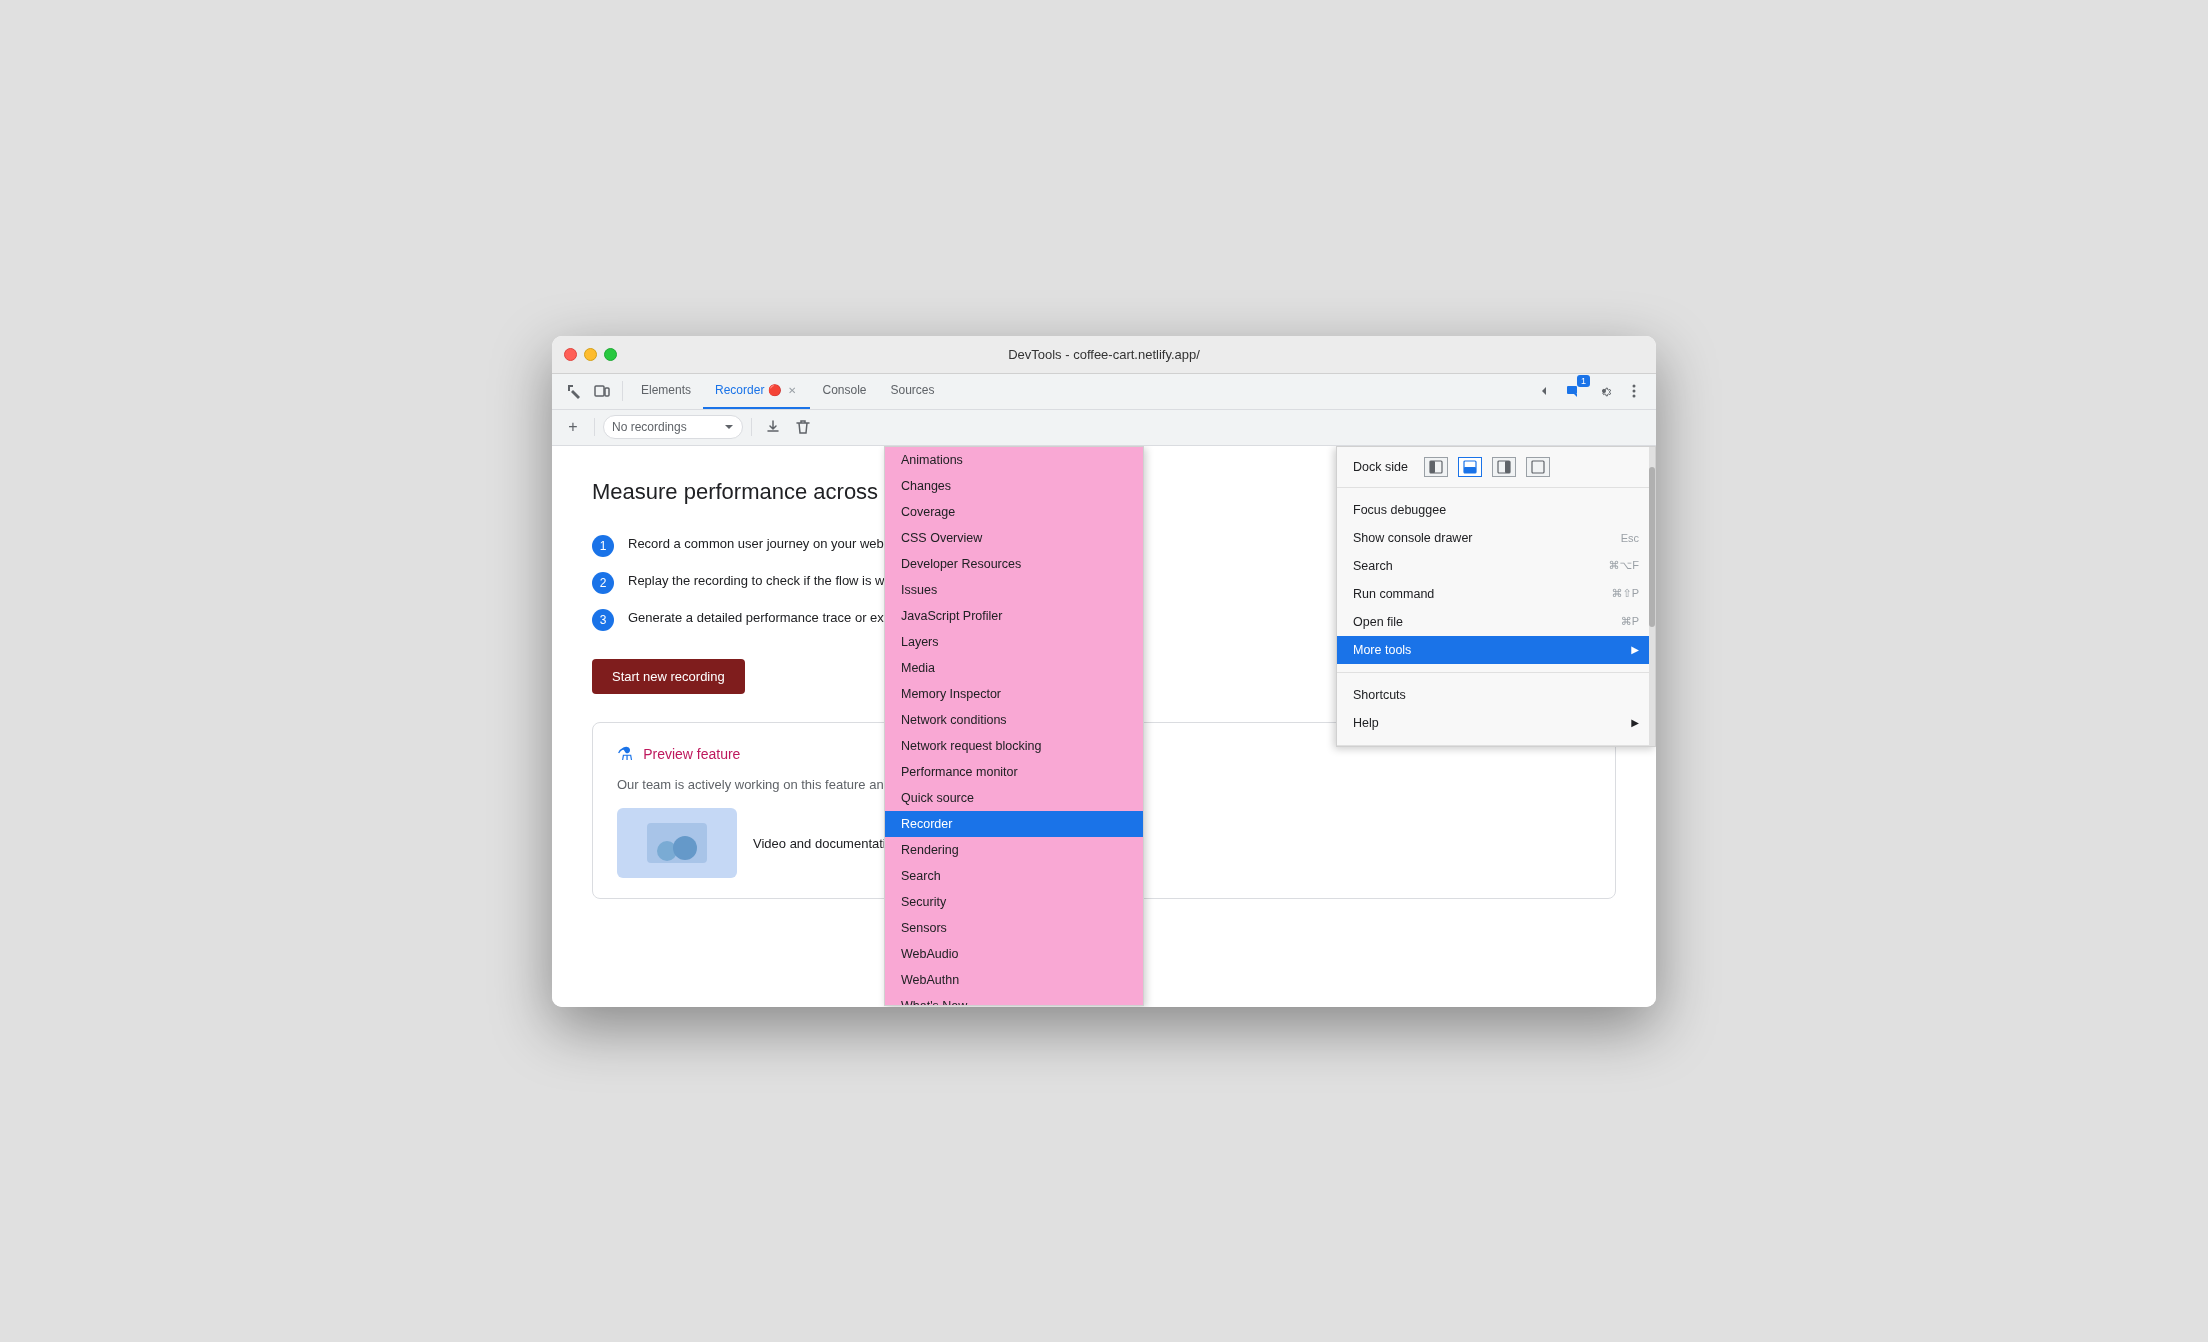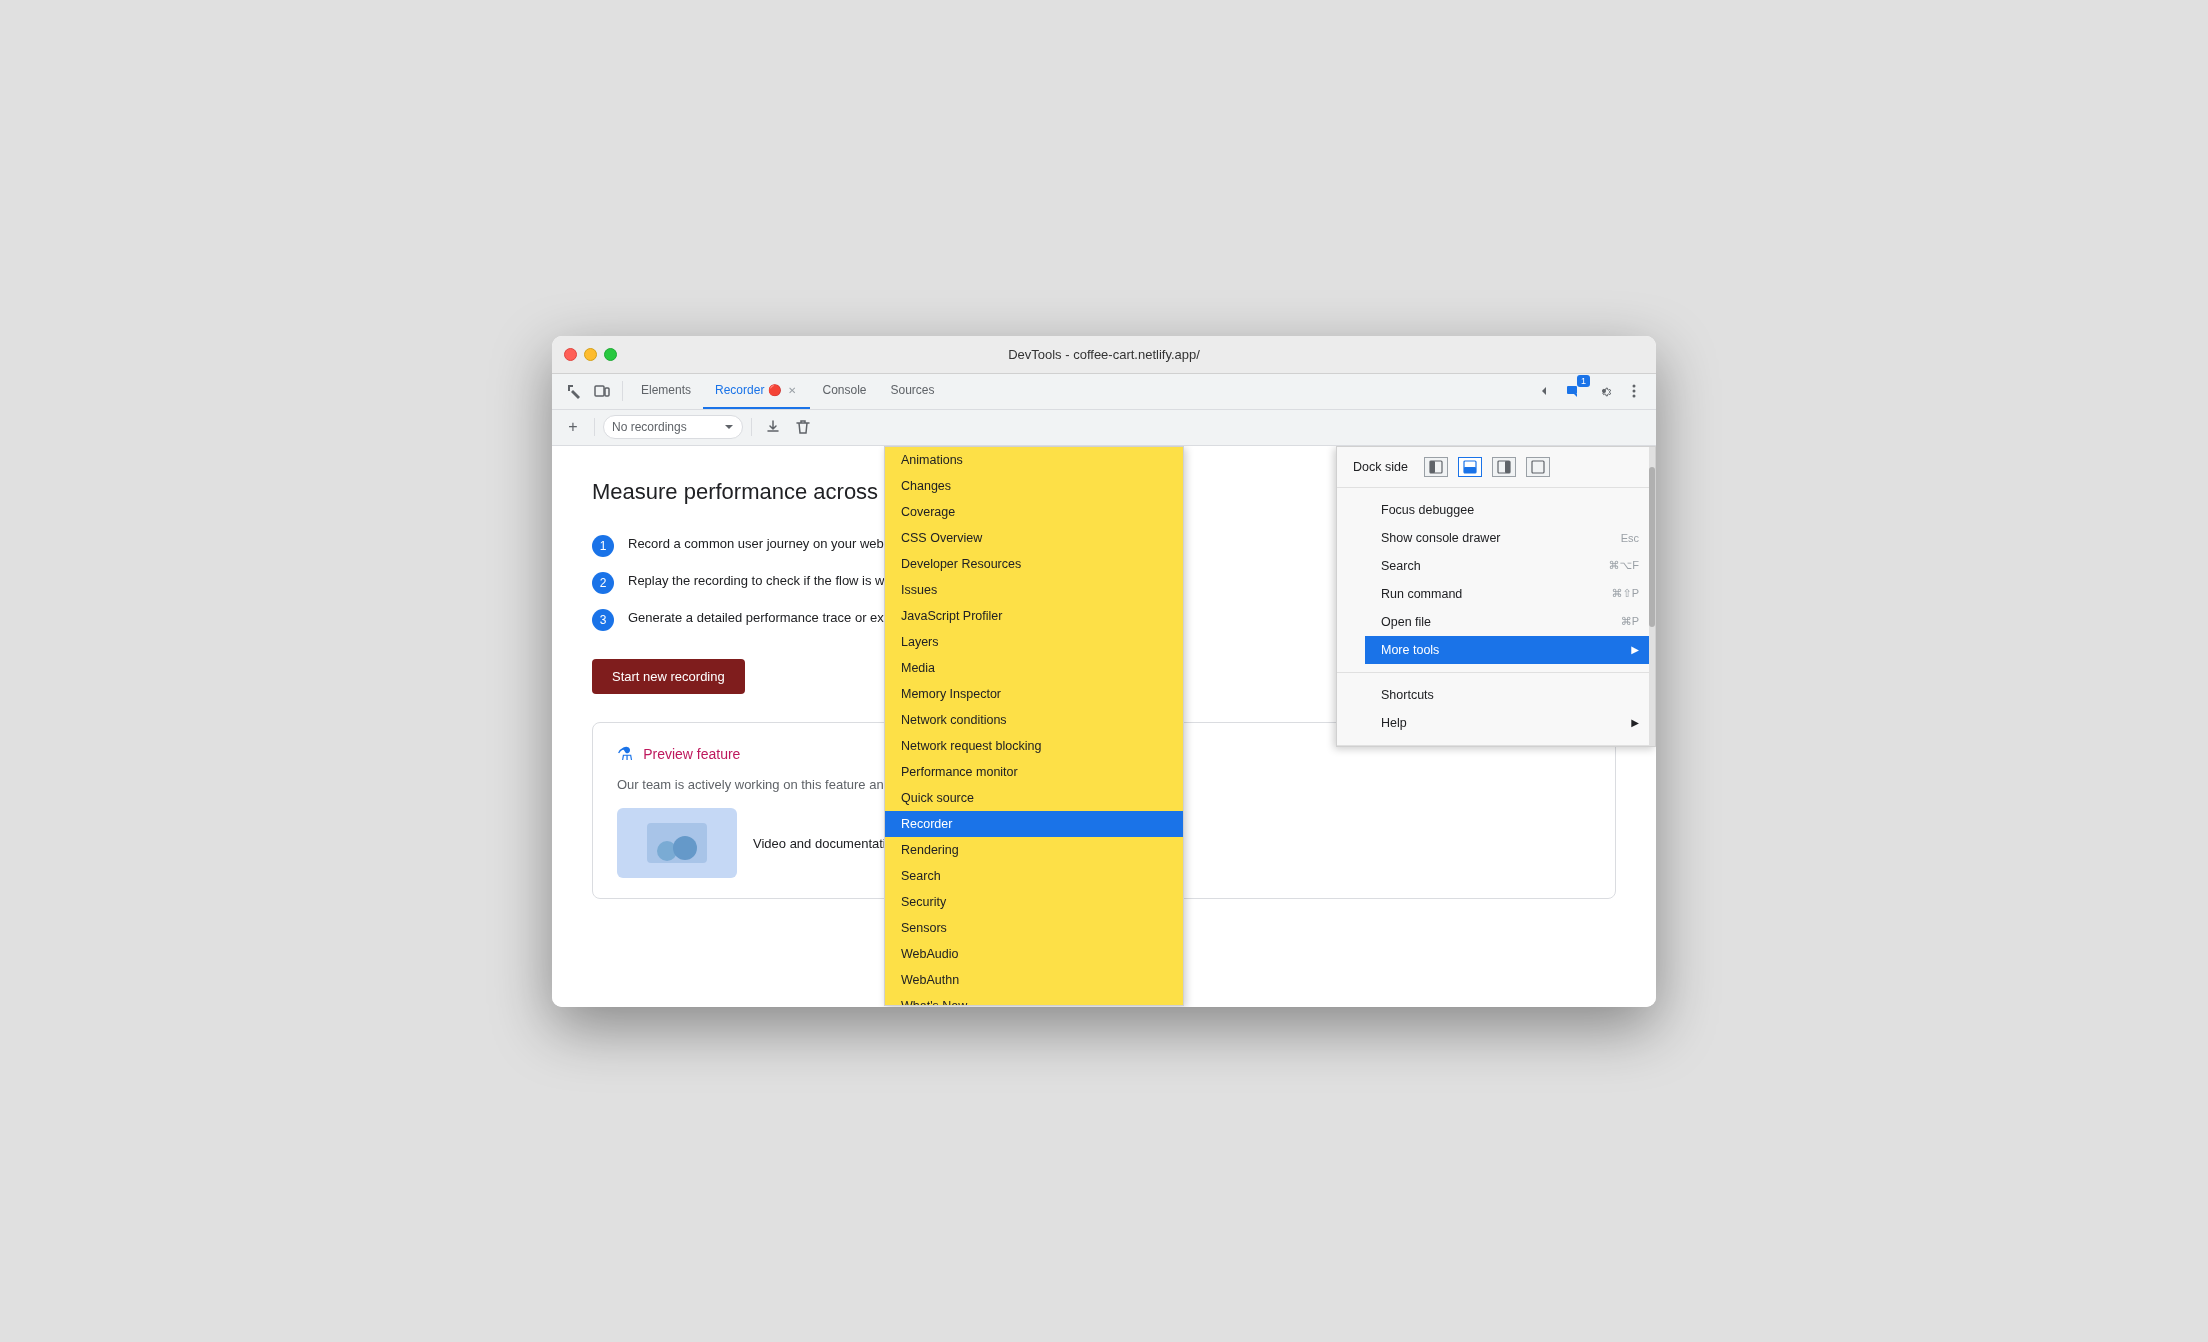--- a/index.html
+++ b/index.html
@@ -266,22 +266,22 @@
       right: 0;
       bottom: 0;
       pointer-events: none;
     }
 
     
     .more-tools-dropdown {
       position: absolute;
       top: 0;
       left: 332px;
-      width: 300px;
-      background: #fde047;
+      width: 260px;
+      background: #f9a8d4;
       border: 1px solid #d0d0d0;
       box-shadow: 2px 2px 8px rgba(0,0,0,0.2);
       pointer-events: all;
       z-index: 100;
       font-size: 12.5px;
     }
     .dropdown-item {
       padding: 6px 16px;
       cursor: pointer;
       color: #202124;
@@ -313,21 +313,20 @@
     .menu-section:last-child { border-bottom: none; }
 
     .menu-item {
       padding: 7px 16px;
       cursor: pointer;
       color: #202124;
       display: flex;
       align-items: center;
       justify-content: space-between;
       gap: 8px;
-      margin-left: 28px;
     }
     .menu-item.active {
       background: #1a73e8;
       color: white;
     }
     .menu-item .shortcut {
       color: #9aa0a6;
       font-size: 11px;
       flex-shrink: 0;
     }

